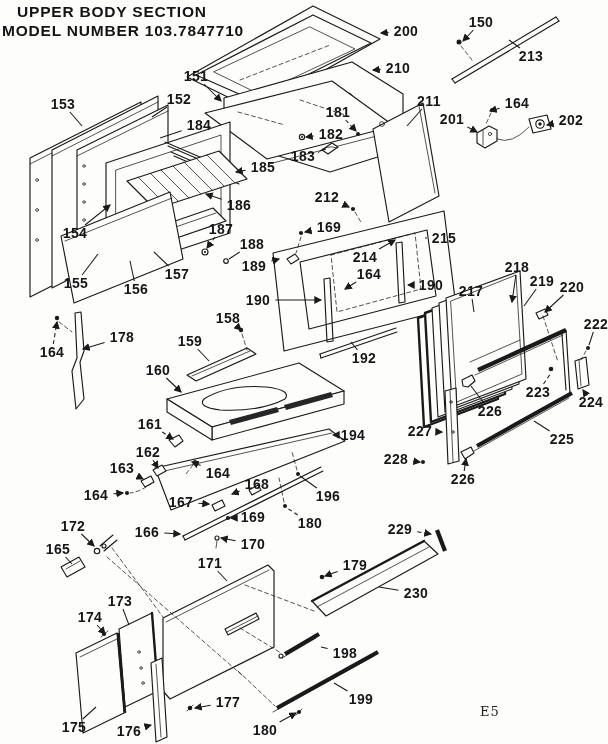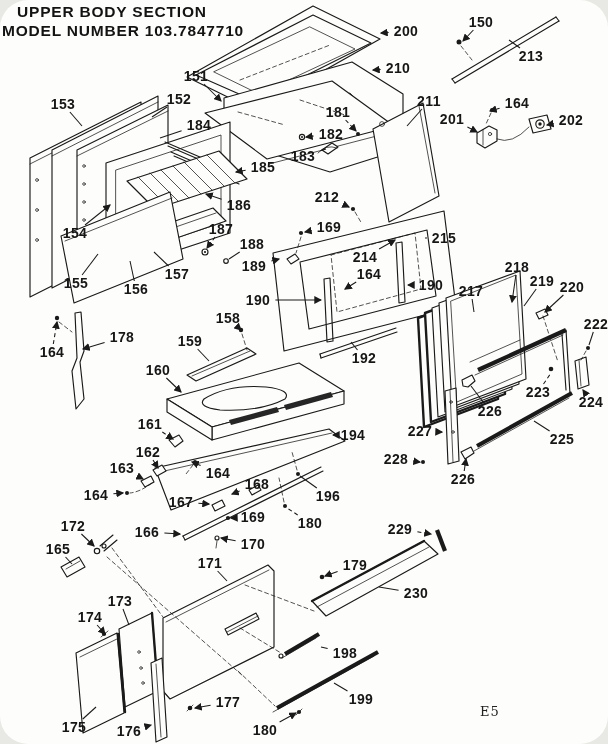--- a/index.html
+++ b/index.html
@@ -1,17 +1,17 @@
 <!DOCTYPE html>
 <html><head>
 <meta charset="utf-8">
 <style>
   html,body{margin:0;padding:0;background:#e8e8e4;}
   .stage{position:relative;width:608px;height:744px;background:#fdfdfb;margin:0 auto;overflow:hidden;
-         font-family:"Liberation Sans",sans-serif;border-radius:28px;}
+         font-family:"Liberation Sans",sans-serif;}
   svg{position:absolute;left:0;top:0;}
   .p{fill:none;stroke:#1a1a1a;stroke-width:1.15;stroke-linejoin:round;stroke-linecap:round;}
   .pw{fill:#fdfdfb;}
   .thin{stroke-width:.75;}
   .thick{stroke-width:2.4;}
   .bar{stroke:#1a1a1a;stroke-width:4.2;stroke-linecap:butt;}
   .d{stroke-dasharray:4 3;}
   .dot{fill:#1a1a1a;stroke:none;}
   .slot{fill:#262626;stroke:none;}
   .title{font:bold 15.5px "Liberation Sans",sans-serif;fill:#131313;letter-spacing:.8px;}

